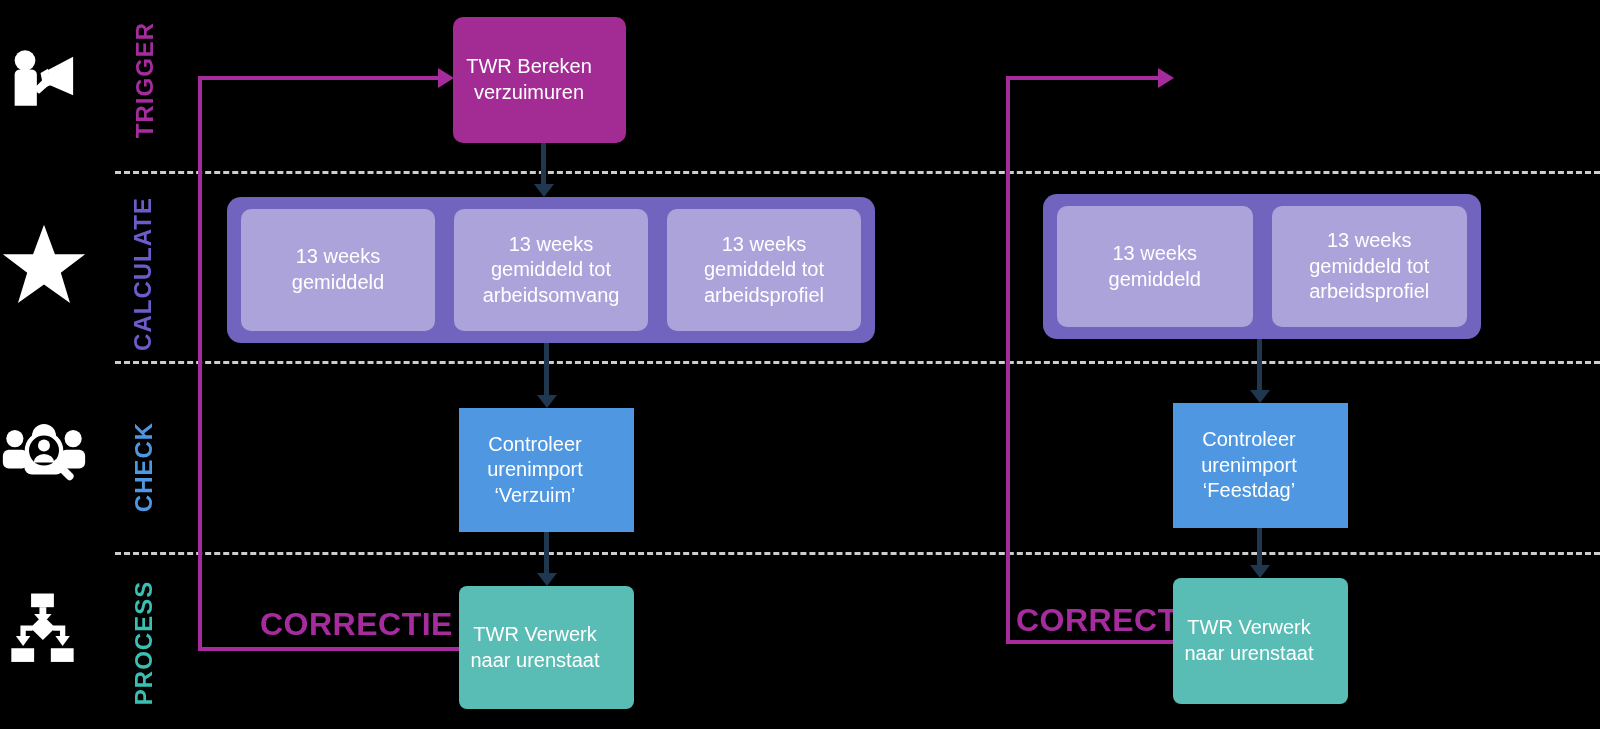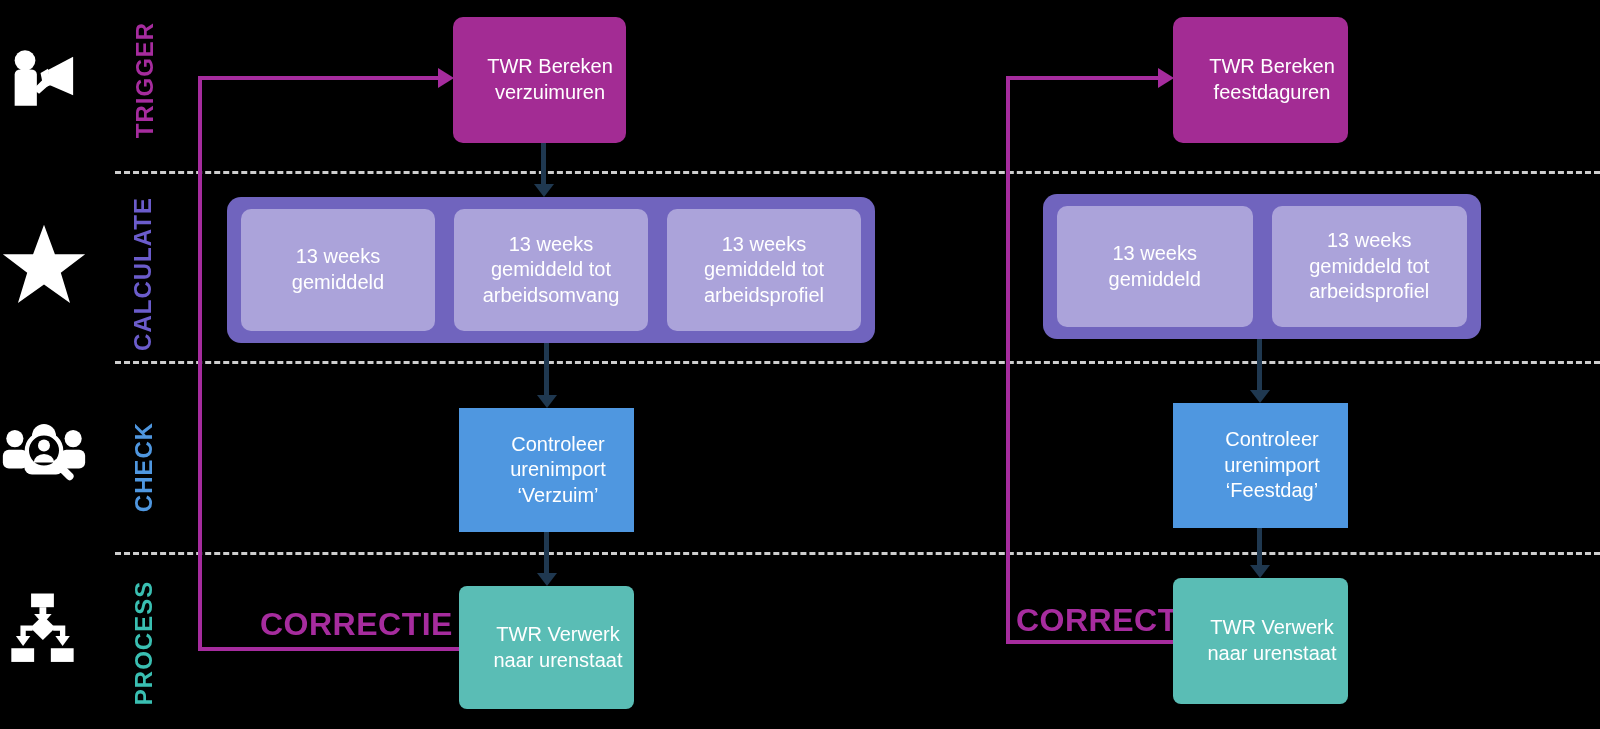--- a/index.html
+++ b/index.html
@@ -11,21 +11,21 @@
   .lane-label{
     position:absolute;font-weight:700;font-size:24px;letter-spacing:1px;white-space:nowrap;
     transform:translate(-50%,-50%) rotate(-90deg);
   }
   .lane-label.trigger{color:#A62C9E;}
   .lane-label.calculate{color:#6B5CCB;}
   .lane-label.check{color:#4F97E0;}
   .lane-label.process{color:#3ABFB2;}
   .rail-icon{position:absolute;}
   .node{
-    position:absolute;display:flex;align-items:center;justify-content:flex-end;
+    position:absolute;display:flex;align-items:center;justify-content:flex-start;
     text-align:center;color:#FFFFFF;font-size:20px;line-height:1.28;
   }
   .node span{display:inline-block;max-width:152px;}
   .trigger-box{background:#A32C94;border-radius:10px;}
   .check-box{background:#4F97E0;border-radius:0;}
   .process-box{background:#5ABDB5;border-radius:8px;}
   .calc-group{
     position:absolute;background:#7064BE;border-radius:14px;
     display:flex;gap:19px;padding:12px 14px;box-sizing:border-box;
   }
@@ -149,23 +149,20 @@
   <div class="node process-box" style="left:459px;top:586px;width:175px;height:123px">
     <span>TWR Verwerk naar urenstaat</span>
   </div>
 
   <div class="mag-line" style="left:1006px;top:76px;width:4px;height:568px"></div>
   <div class="mag-line" style="left:1006px;top:76px;width:152px;height:4px"></div>
   <div class="mag-head" style="left:1158px;top:68px"></div>
   <div class="mag-line" style="left:1006px;top:640px;width:167px;height:4px"></div>
   <div class="correctie" style="left:1016px;top:602px">CORRECTIE</div>
 
-  <div class="node trigger-box" style="left:1173px;top:17px;width:175px;height:126px">
-    <span>TWR Bereken feestdaguren</span>
-  </div>
 
   <div class="calc-group" style="left:1043px;top:194px;width:438px;height:145px">
     <div class="calc-step">
       <span>13 weeks gemiddeld</span>
     </div>
     <div class="calc-step">
       <span>13 weeks gemiddeld tot arbeidsprofiel</span>
     </div>
   </div>
 

